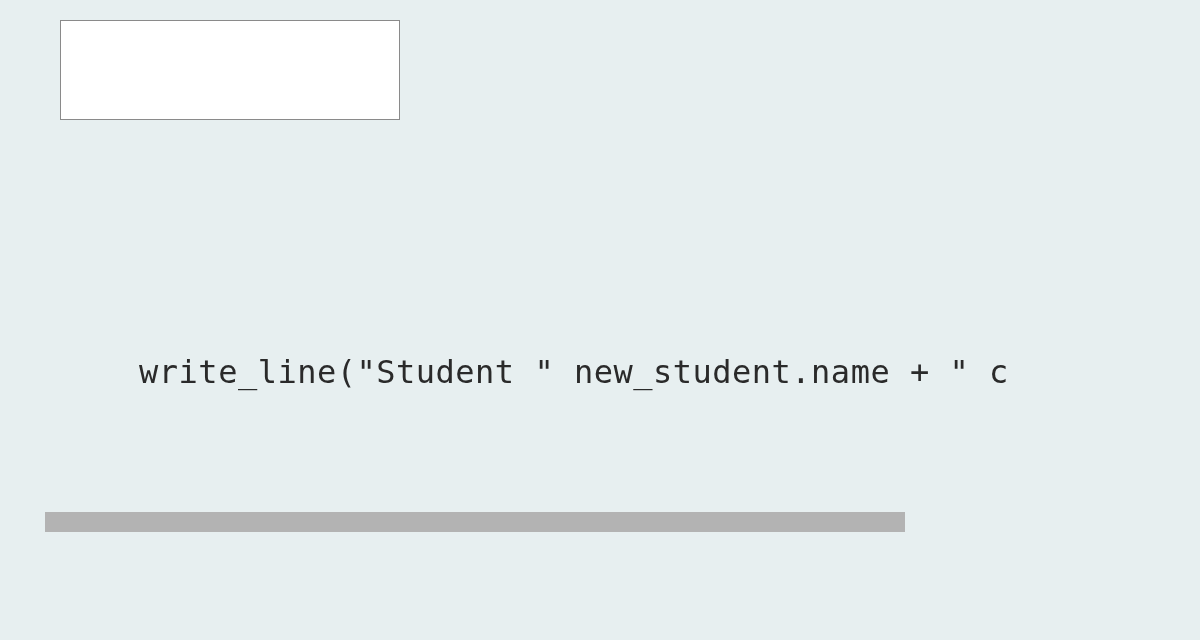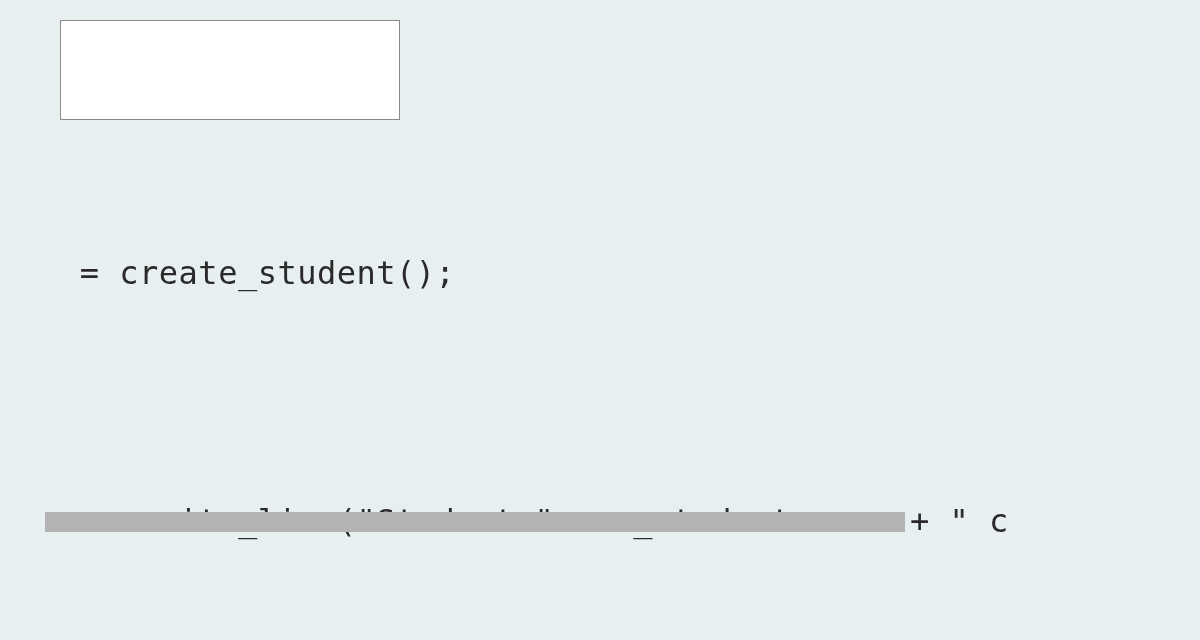--- a/index.html
+++ b/index.html
@@ -56,21 +56,20 @@
 }
 </style>
 </head>
 <body>
 
 <div class="wrap">
 
   <input type="text" class="input-box" value="" style="">
 
   <div class="code-area">
-    <span class="code-line"> = create_student();</span>
     <span class="code-line"></span>
     <span class="code-line">    write_line("Student " new_student.name + " c</span>
     <span class="code-line"></span>
     
     
   </div>
 
   <div class="scrollbar-track">
     <div class="scrollbar-thumb"></div>
   </div>

